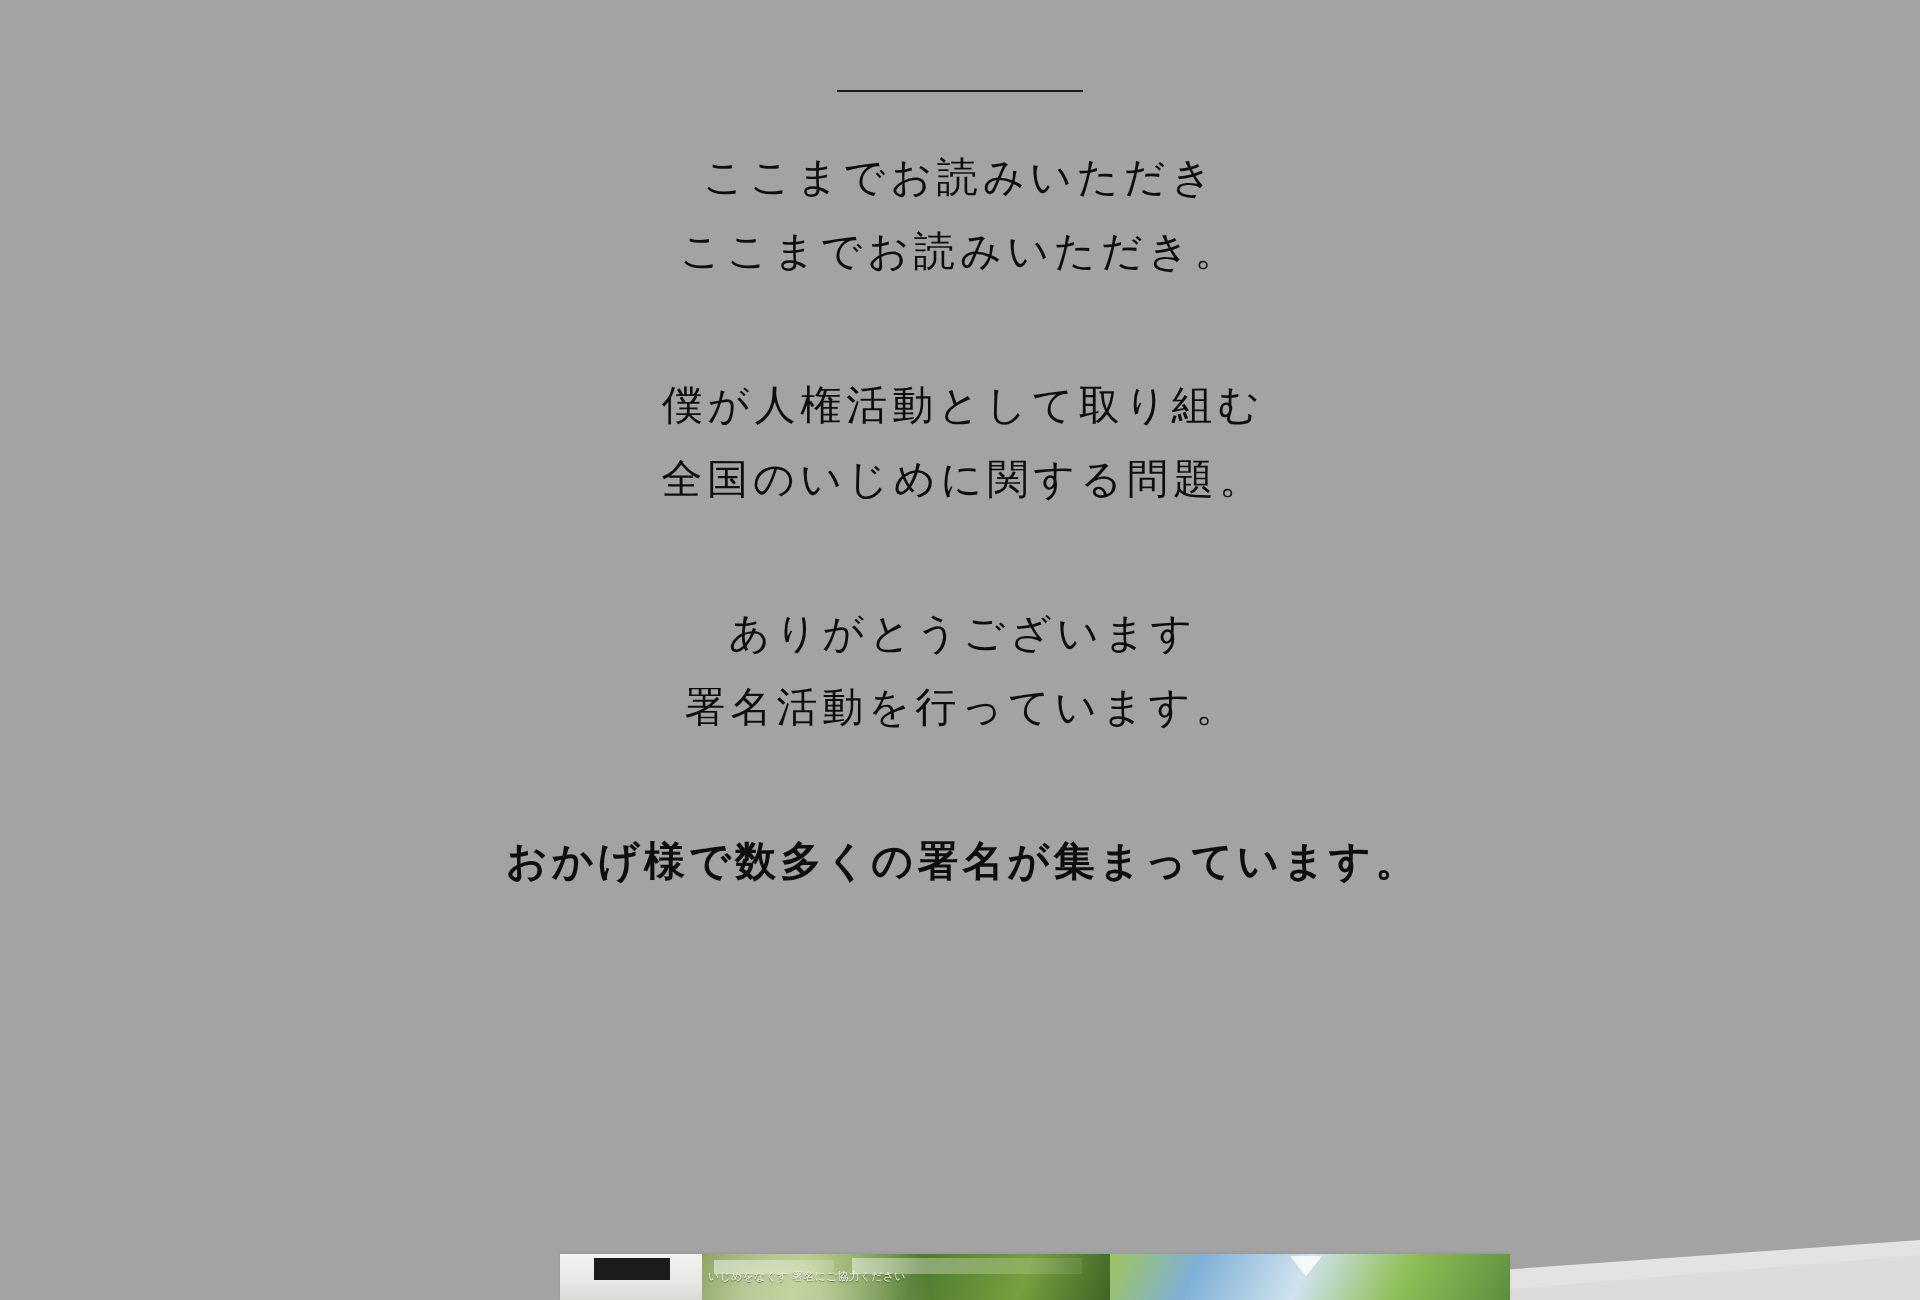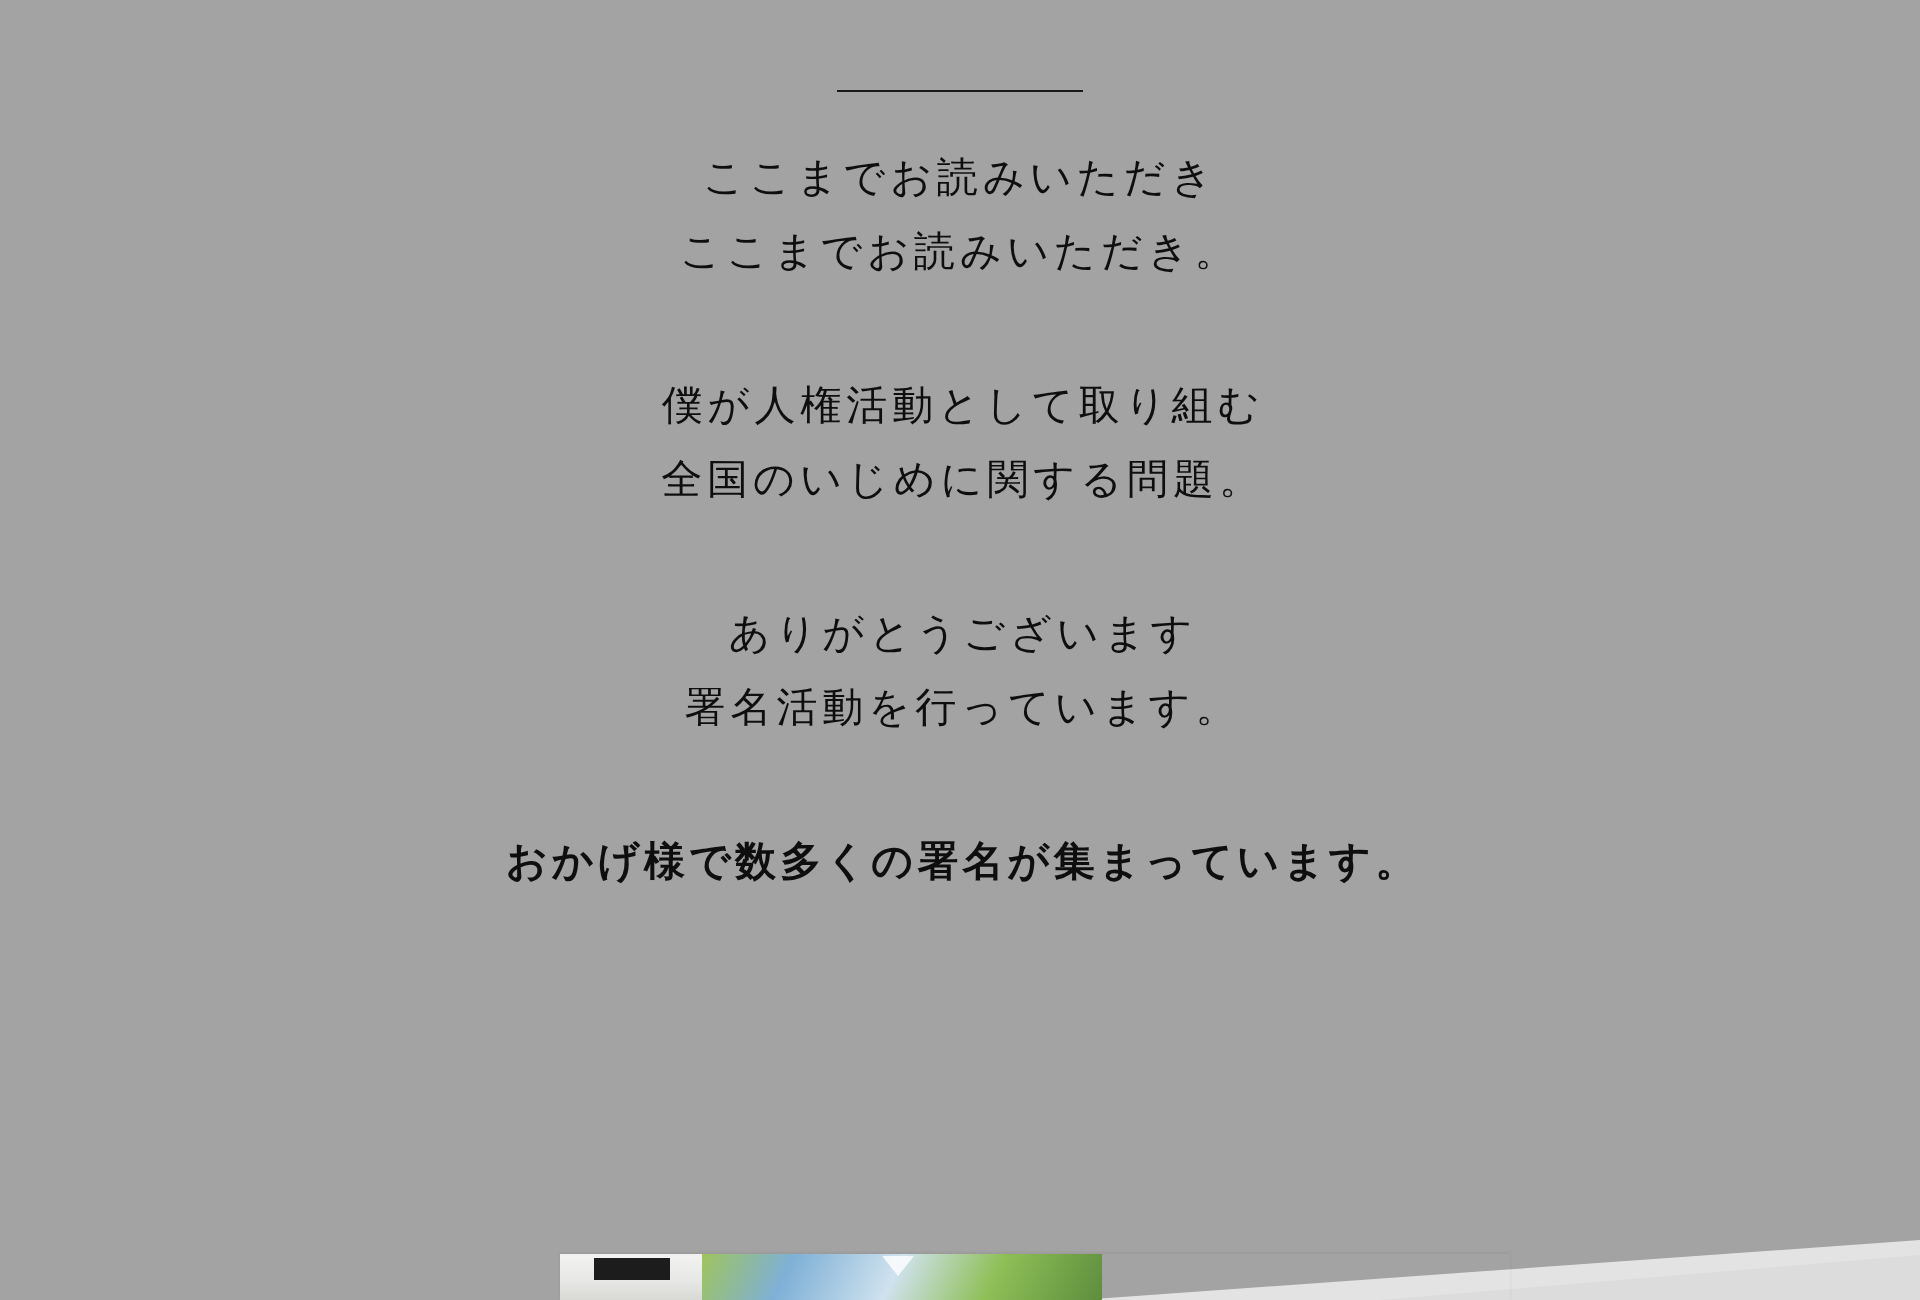--- a/index.html
+++ b/index.html
@@ -221,16 +221,19 @@
 
   </div>
 
   <svg class="wedge" viewBox="0 0 1920 300" preserveAspectRatio="none">
     <polygon points="1920,240 1920,300 1080,300 1920,240" fill="#e3e3e3"></polygon>
     <polygon points="1920,255 1920,300 1380,300" fill="#dcdcdc"></polygon>
   </svg>
 
   <div class="photo-strip">
     <div class="photo photo-1"></div>
+    <div class="photo photo-2">
+      <span class="strip-caption">いじめをなくす 署名にご協力ください</span>
+    </div>
     <div class="photo photo-3"></div>
   </div>
 
 </div>
 
 </body></html>

